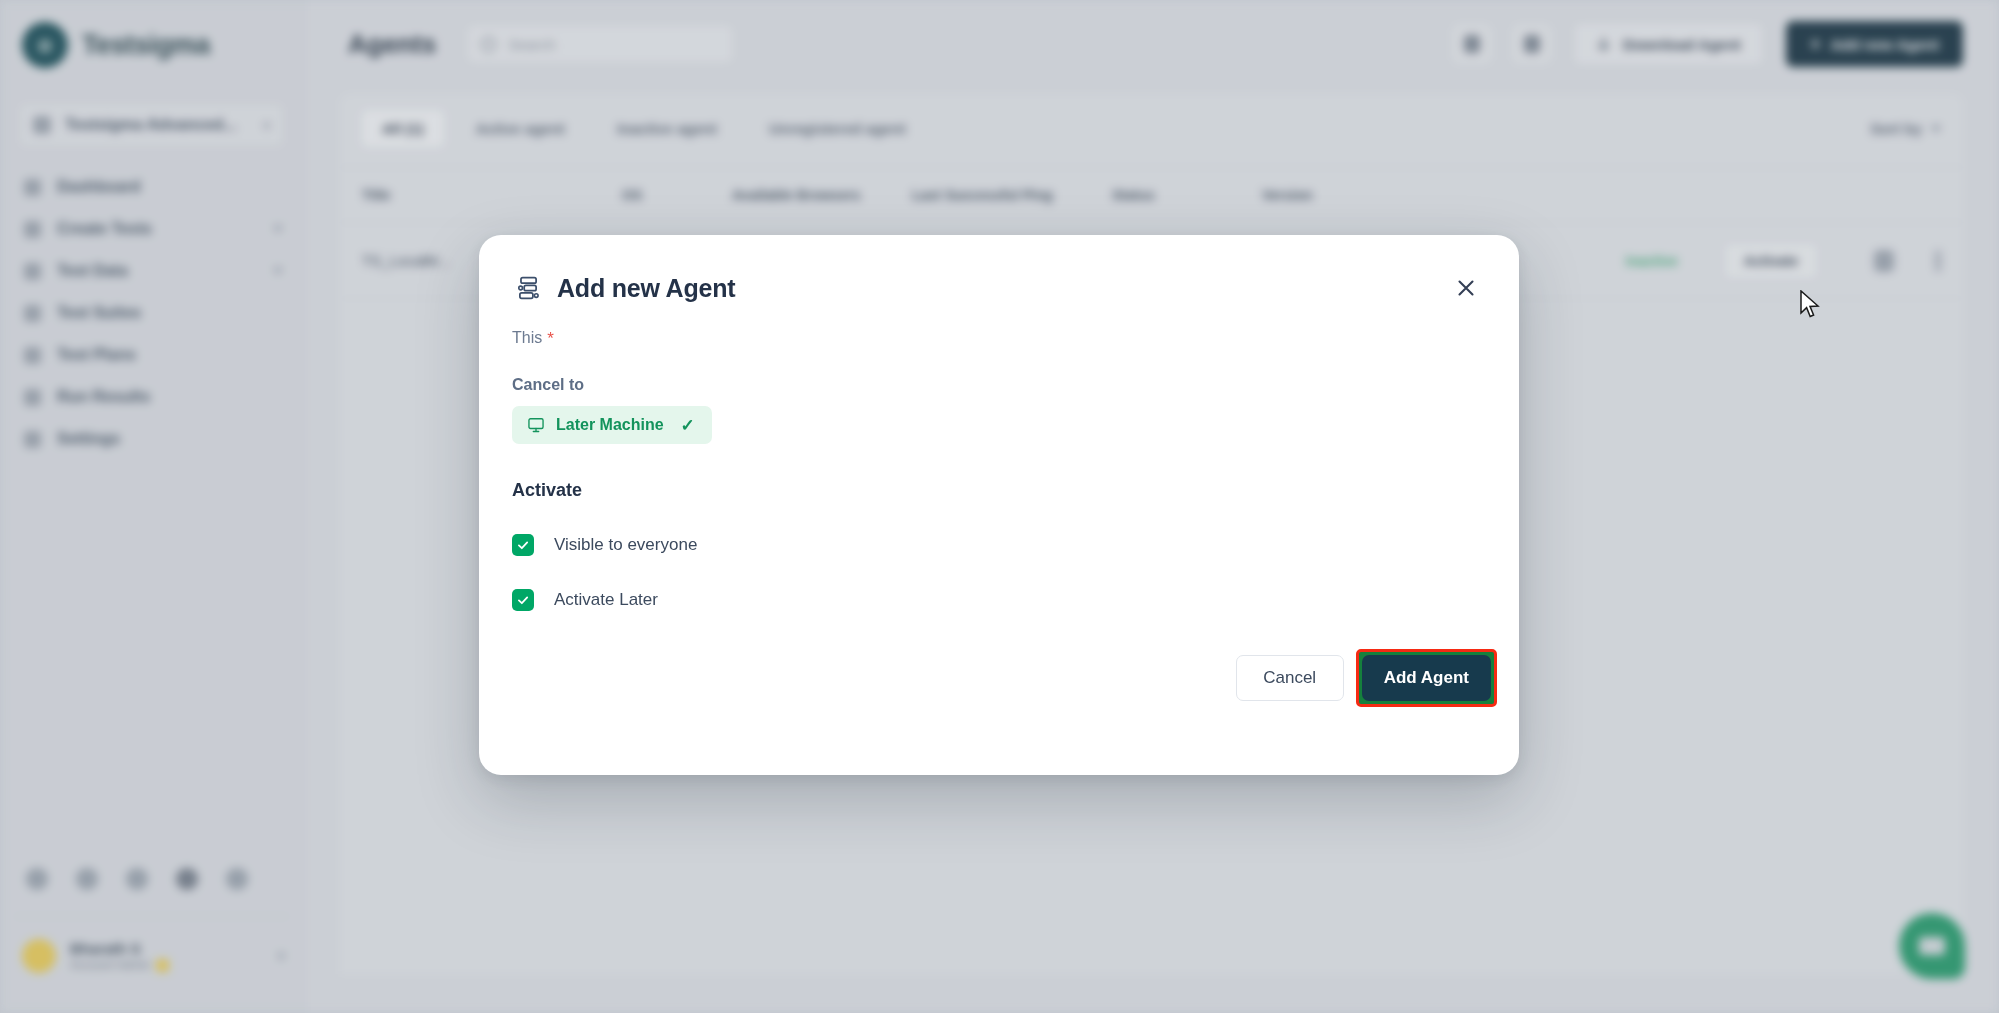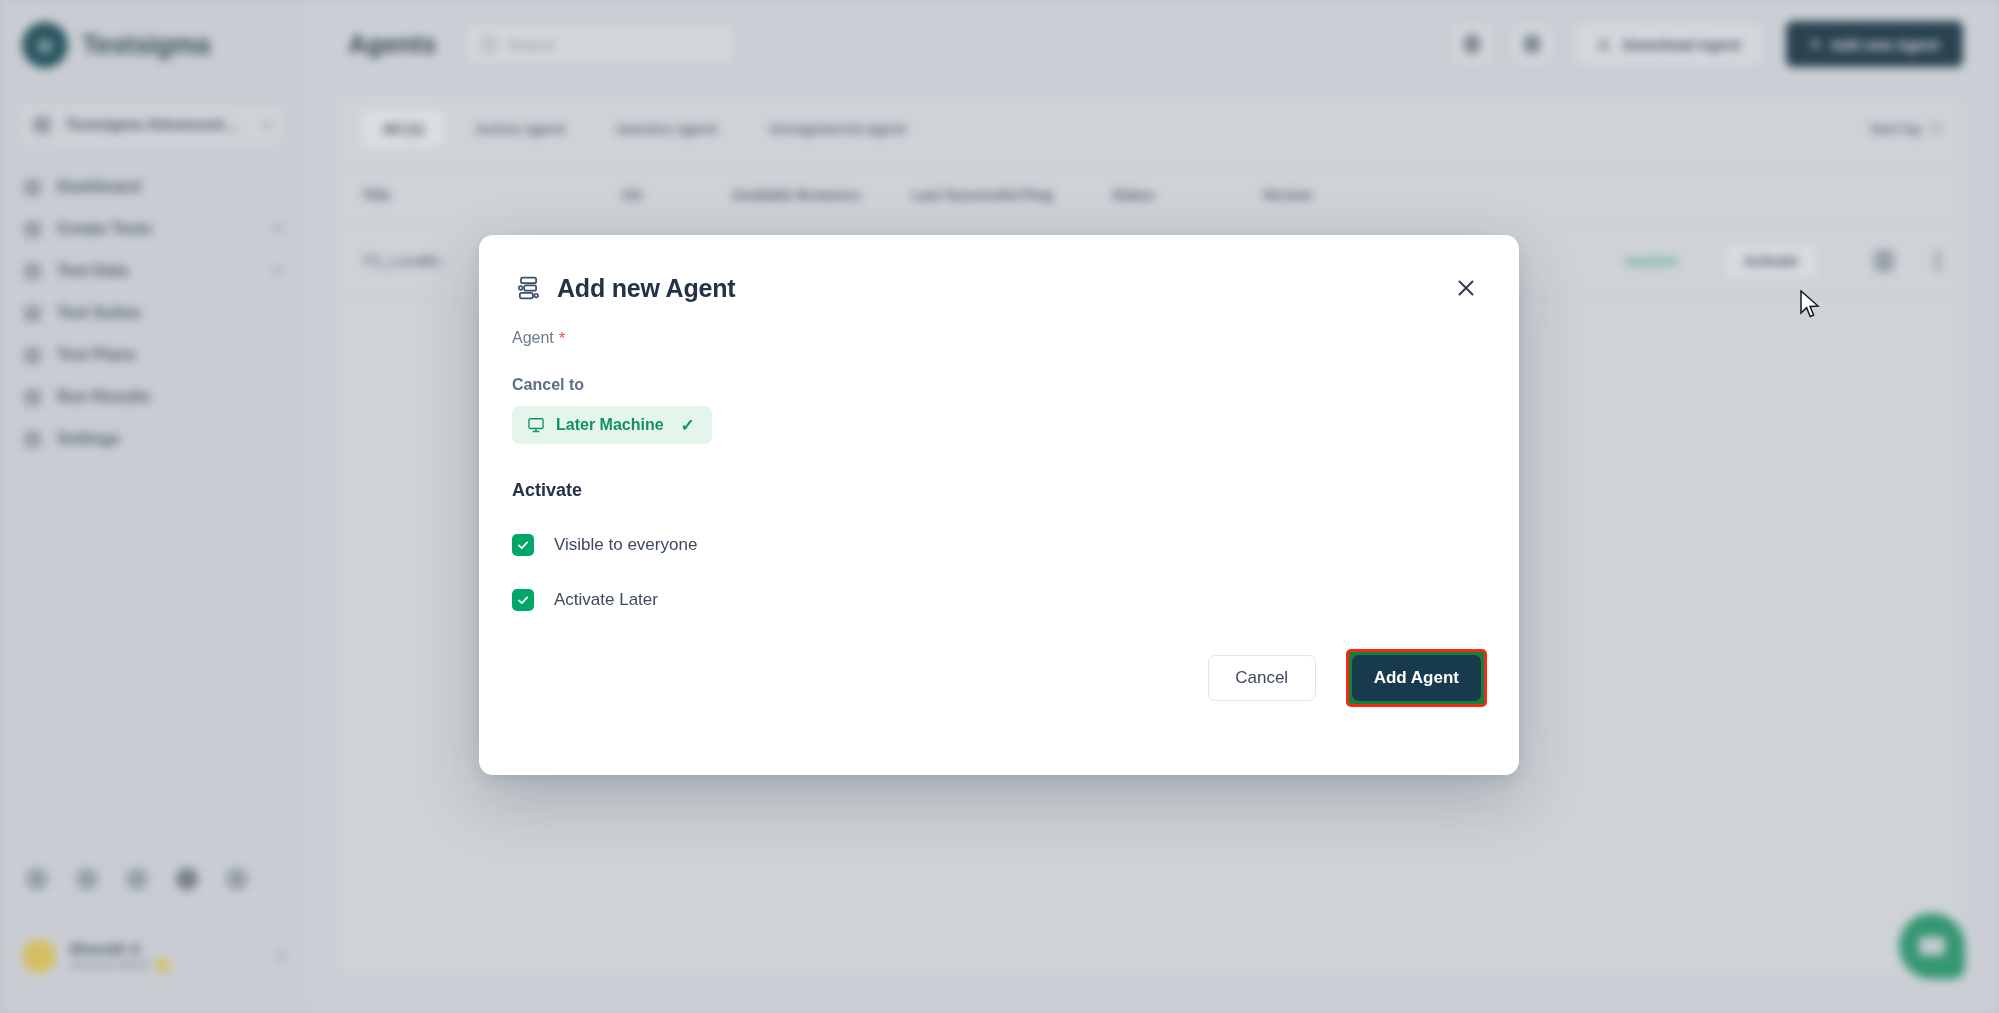--- a/index.html
+++ b/index.html
@@ -138,21 +138,21 @@
     display: flex; align-items: center; justify-content: center;
   }
   .chat-bubble .inner { width: 26px; height: 18px; border-radius: 4px; background: #cfd6dc; }
 
   
   #scrim { position: absolute; inset: 0; background: rgba(120,128,140,0.12); }
 
   
   #modal {
     position: absolute; left: 479px; top: 235px; width: 1040px; height: 540px;
-    background: #ffffff; border-radius: 14px;
+    background: #ffffff; border-radius: 22px;
     box-shadow: 0 24px 64px rgba(25,35,50,0.22), 0 4px 14px rgba(25,35,50,0.10);
     overflow: hidden;
   }
   .modal-header {
     display: flex; align-items: center; padding: 36px 36px 0 36px;
   }
   .modal-icon { width: 26px; height: 26px; margin-right: 16px; flex: 0 0 auto; }
   .modal-title { font-size: 25px; font-weight: bold; color: #243248; letter-spacing: -0.2px; }
   .modal-close { margin-left: auto; width: 34px; height: 34px;
     display: flex; align-items: center; justify-content: center; cursor: pointer; }
@@ -182,22 +182,22 @@
   .settings-title { font-size: 18px; font-weight: bold; color: #243248; margin: 36px 0 0 0; }
   .cb-row { display: flex; align-items: center; gap: 20px; margin-top: 33px; cursor: pointer; }
   .cb {
     width: 22px; height: 22px; border-radius: 5px; background: #00a766;
     display: flex; align-items: center; justify-content: center; flex: 0 0 auto;
   }
   .cb svg { width: 14px; height: 14px; }
   .cb-label { font-size: 17px; color: #3c4a5e; }
 
   .modal-footer {
-    position: absolute; right: 32px; bottom: 68px;
-    display: flex; align-items: center; gap: 30px; justify-content: flex-end;
+    position: absolute; right: 22px; bottom: 68px;
+    display: flex; align-items: center; gap: 12px; justify-content: flex-end;
   }
   .btn-cancel {
     height: 46px; min-width: 108px; padding: 0 22px;
     border: 1px solid #e1e5eb; border-radius: 7px; background: #fff;
     font-size: 17px; color: #3c4a5e; cursor: pointer;
     font-family: "Liberation Sans", sans-serif;
   }
   .btn-add-wrap {
     border: 3px solid #f62a13; border-radius: 5px; padding: 3px; background: #15803d;
   }
@@ -368,21 +368,21 @@
     <div class="modal-close">
       <svg viewBox="0 0 24 24" width="24" height="24">
         <path d="M5.5 5.5 L18.5 18.5 M18.5 5.5 L5.5 18.5" stroke="#343f55" stroke-width="2.1" stroke-linecap="round" fill="none"></path>
       </svg>
     </div>
   </div>
 
   <div class="modal-body">
 
     <div class="field-label">
-      <span>Agent</span>
+      <span>This</span>
       <span class="req">*</span>
     </div>
     
 
     <div class="section-label">Cancel to</div>
     <div class="machine-chip">
       <svg width="18" height="18" viewBox="0 0 24 24">
         <rect x="2.6" y="3.6" width="18.8" height="13" rx="2" fill="none" stroke="#13935c" stroke-width="1.8"></rect>
         <path d="M12 16.6 V20.4 M8.4 20.6 H15.6" stroke="#13935c" stroke-width="1.8" stroke-linecap="round" fill="none"></path>
       </svg>

